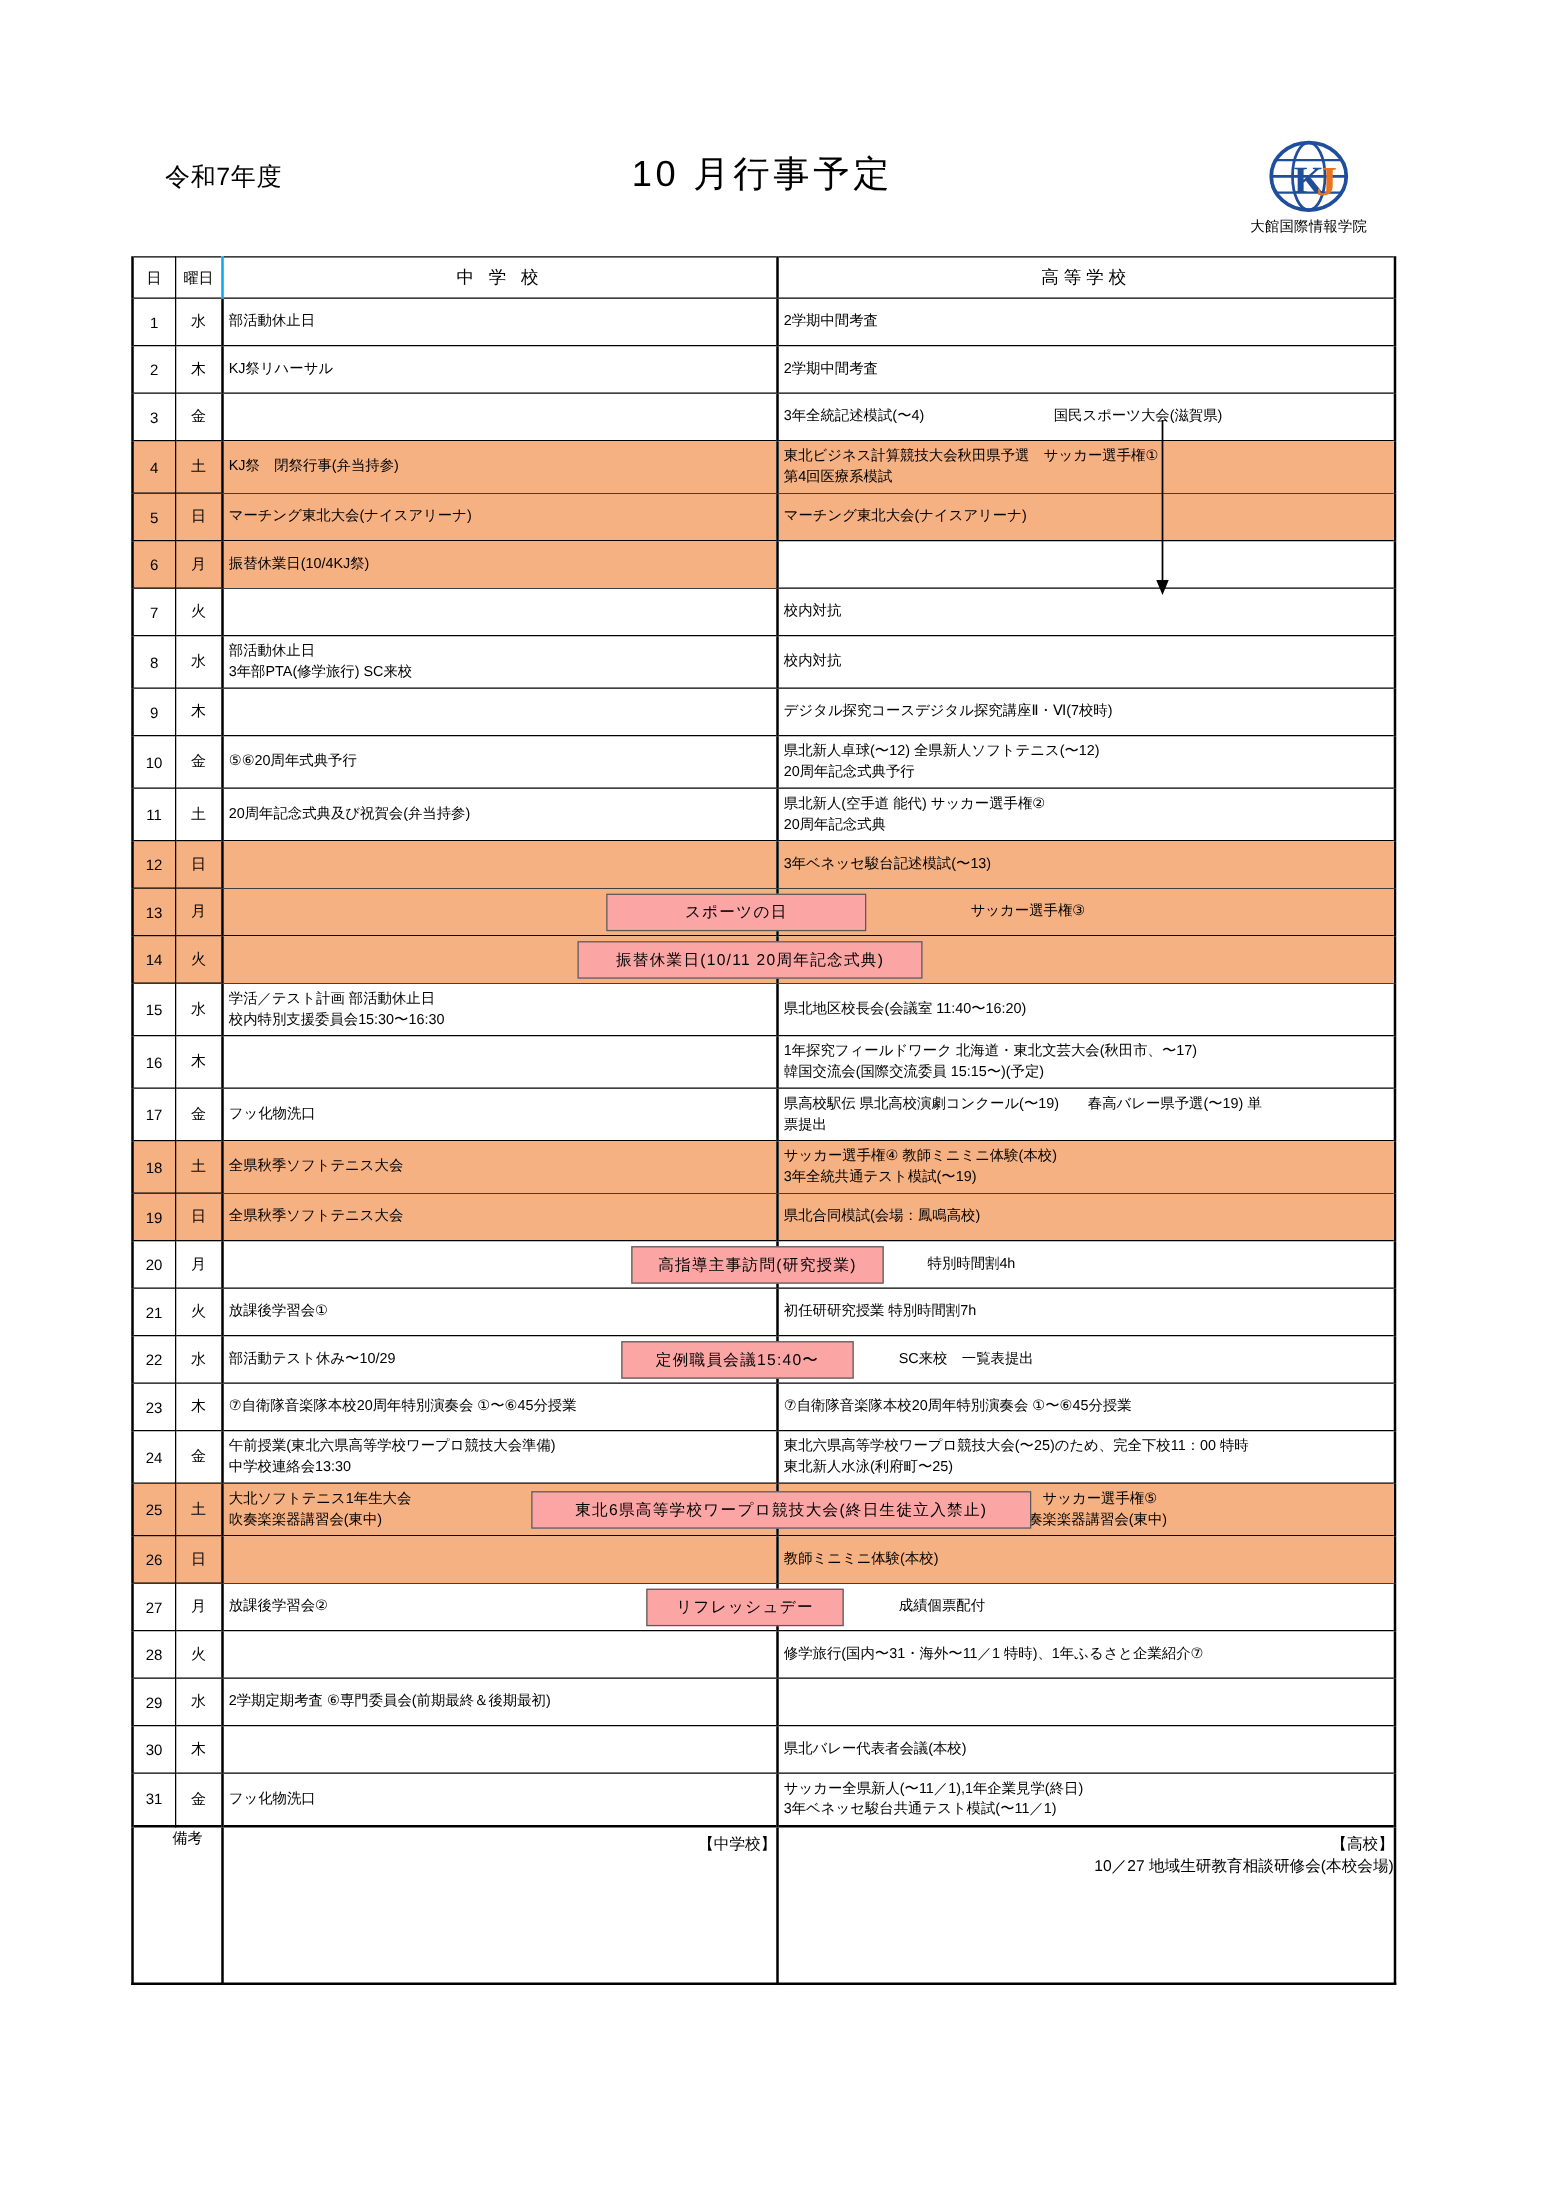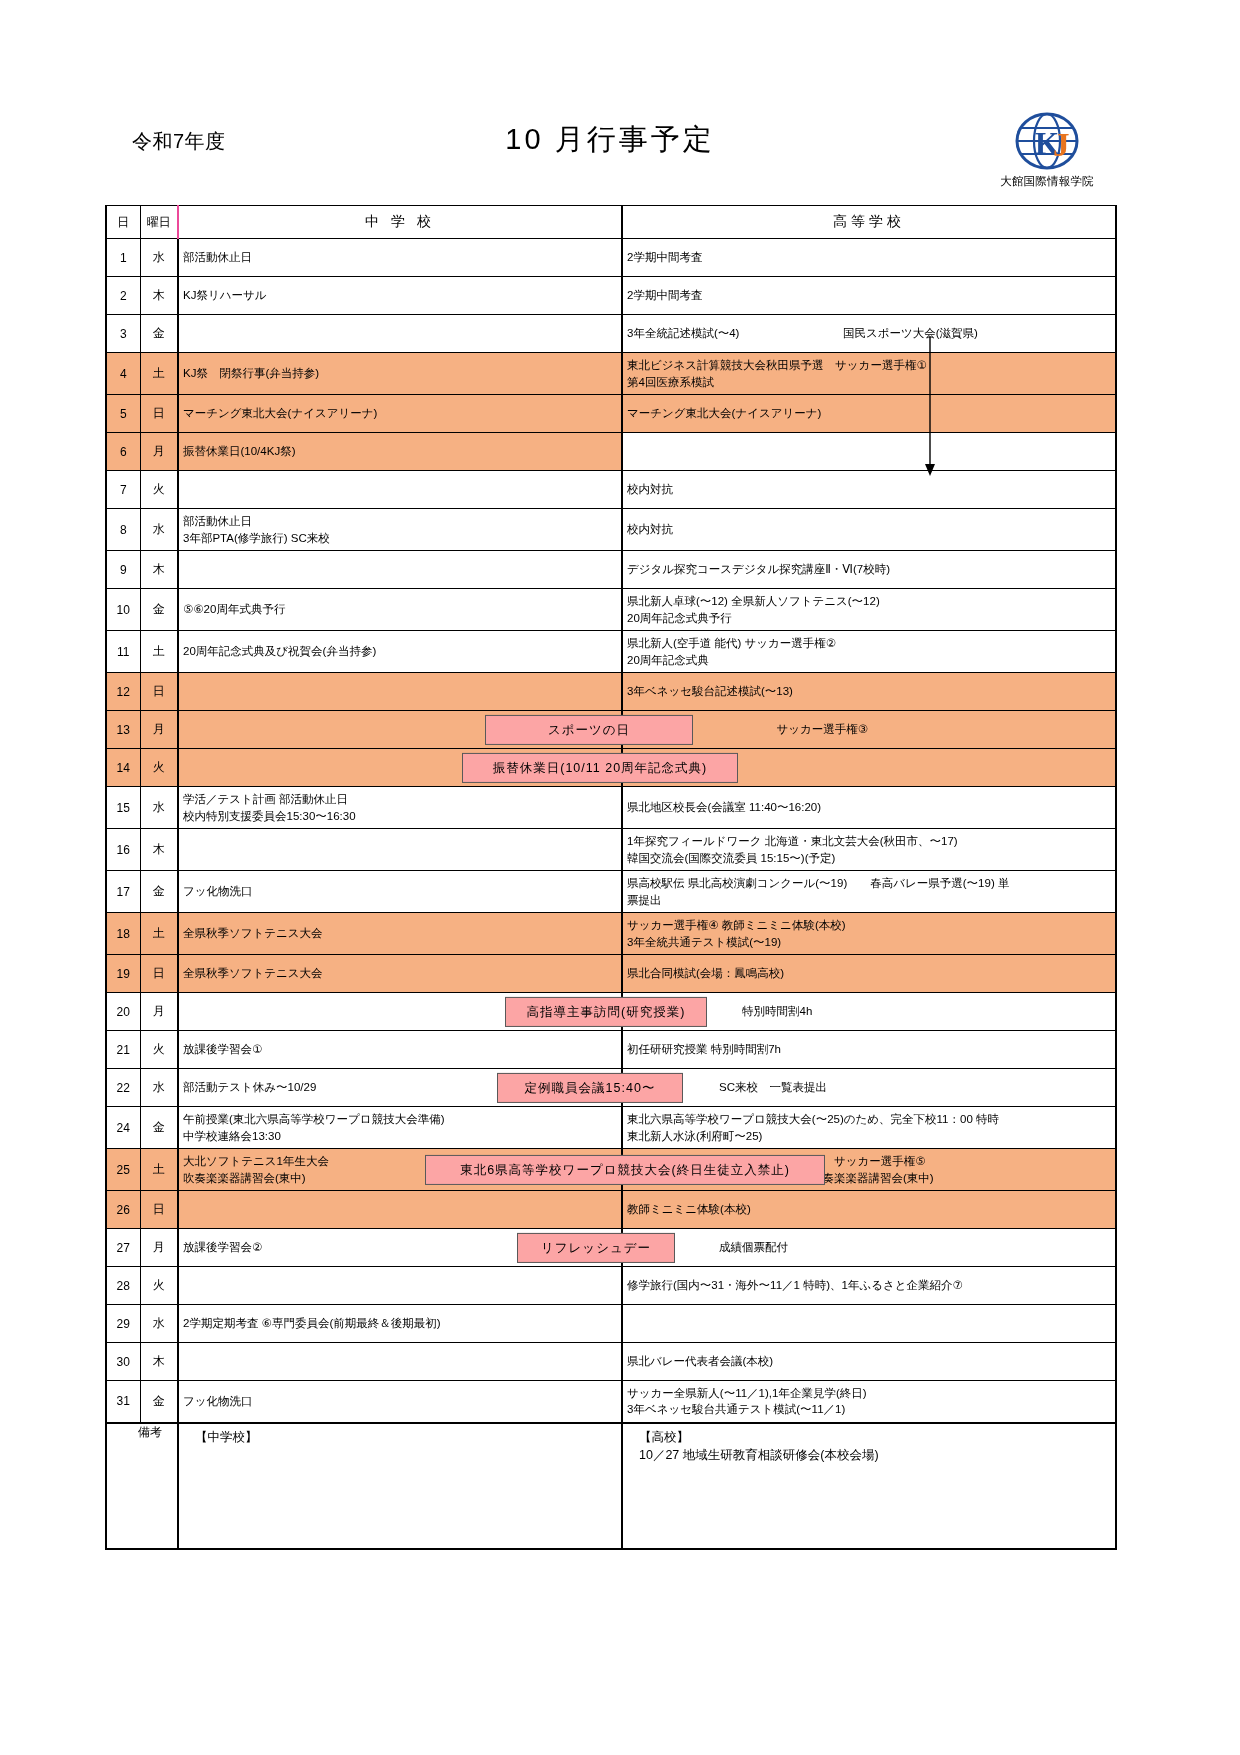--- a/index.html
+++ b/index.html
@@ -153,20 +153,21 @@
   td.remarks-label {
     text-align: center;
     vertical-align: middle;
     font-size: 12px;
     border-right: 2px solid #000;
   }
   td.remarks-body {
     padding: 4px 0 0 4px;
     font-size: 12.5px;
     line-height: 1.5;
+    text-align: right;
   }
   td.remarks-body.jhs { border-right: 2px solid #000; }
 
   tbody tr:last-child td { border-bottom: 2px solid #000; }
 
   
   .arrow-layer {
     position: absolute;
     left: 0; top: 0;
     width: 1240px; height: 1755px;
@@ -199,21 +200,21 @@
   <table class="cal-table">
     <colgroup>
       <col class="c-day">
         <col class="c-dow">
         <col class="c-jhs">
         <col class="c-hs">
     </colgroup>
     <thead>
       <tr>
         <td class="hd-small outer-l">日</td>
-        <td class="hd-small" style="border-right:2px solid #ec4899">曜日</td>
+        <td class="hd-small" style="border-right:2px solid #0ea5e9">曜日</td>
         <td style="border-right:2px solid #000">中 学 校</td>
         <td class="outer-r">高等学校</td>
       </tr>
     </thead>
     <tbody id="tbody">
         <tr>
           <td class="day outer-l">1</td>
           <td class="dow">水</td>
           <td class="ev jhs">
             <span class="ln">部活動休止日</span>
@@ -418,20 +419,30 @@
         </tr>
         <tr>
           <td class="day outer-l">22</td>
           <td class="dow">水</td>
           <td class="ev jhs" style="position: relative;">
             <span class="ln">部活動テスト休み〜10/29</span>
             <div class="callout" style="left: 318px; width: 186px; top: 50%; transform: translateY(-50%);">定例職員会議15:40〜</div>
           </td>
           <td class="ev hs outer-r">
             <span class="ln">　　　　　　　　SC来校　一覧表提出</span>
+          </td>
+        </tr>
+        <tr>
+          <td class="day outer-l">23</td>
+          <td class="dow">木</td>
+          <td class="ev jhs">
+            <span class="ln">⑦自衛隊音楽隊本校20周年特別演奏会 ①〜⑥45分授業</span>
+          </td>
+          <td class="ev hs outer-r">
+            <span class="ln">⑦自衛隊音楽隊本校20周年特別演奏会 ①〜⑥45分授業</span>
           </td>
         </tr>
         <tr class="tall">
           <td class="day outer-l">24</td>
           <td class="dow">金</td>
           <td class="ev jhs">
             <span class="ln">午前授業(東北六県高等学校ワープロ競技大会準備)</span>
             <span class="ln">中学校連絡会13:30</span>
           </td>
           <td class="ev hs outer-r">

